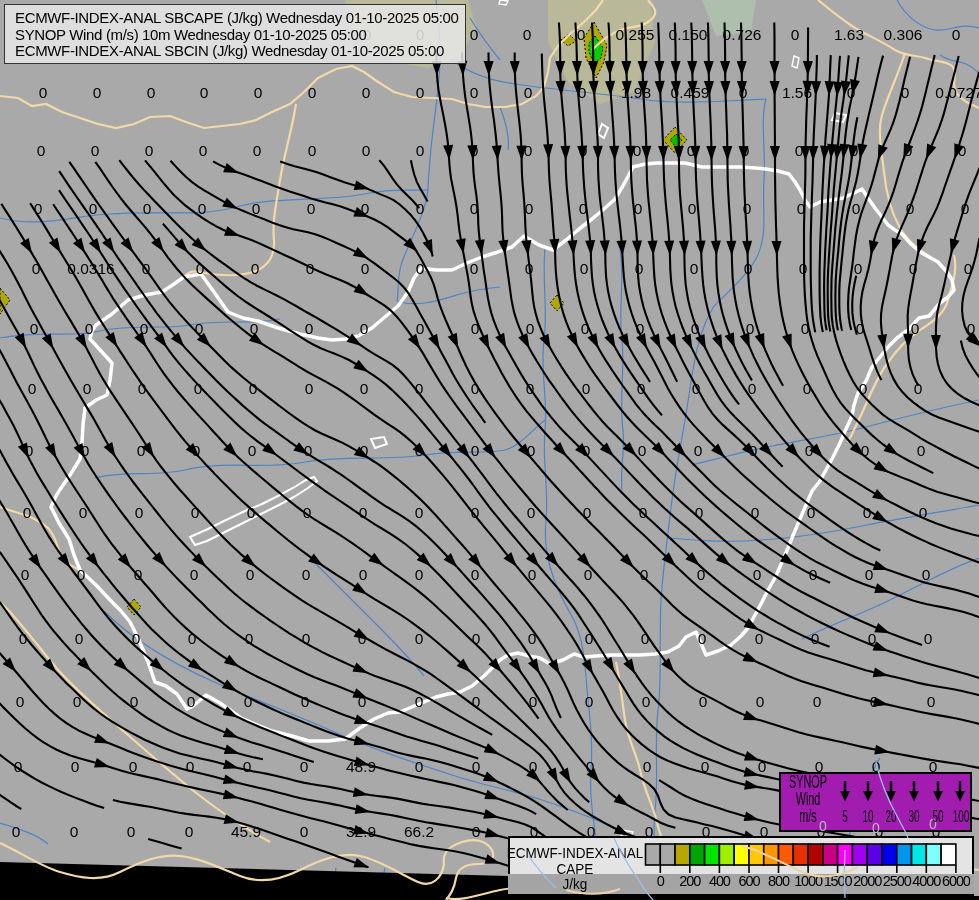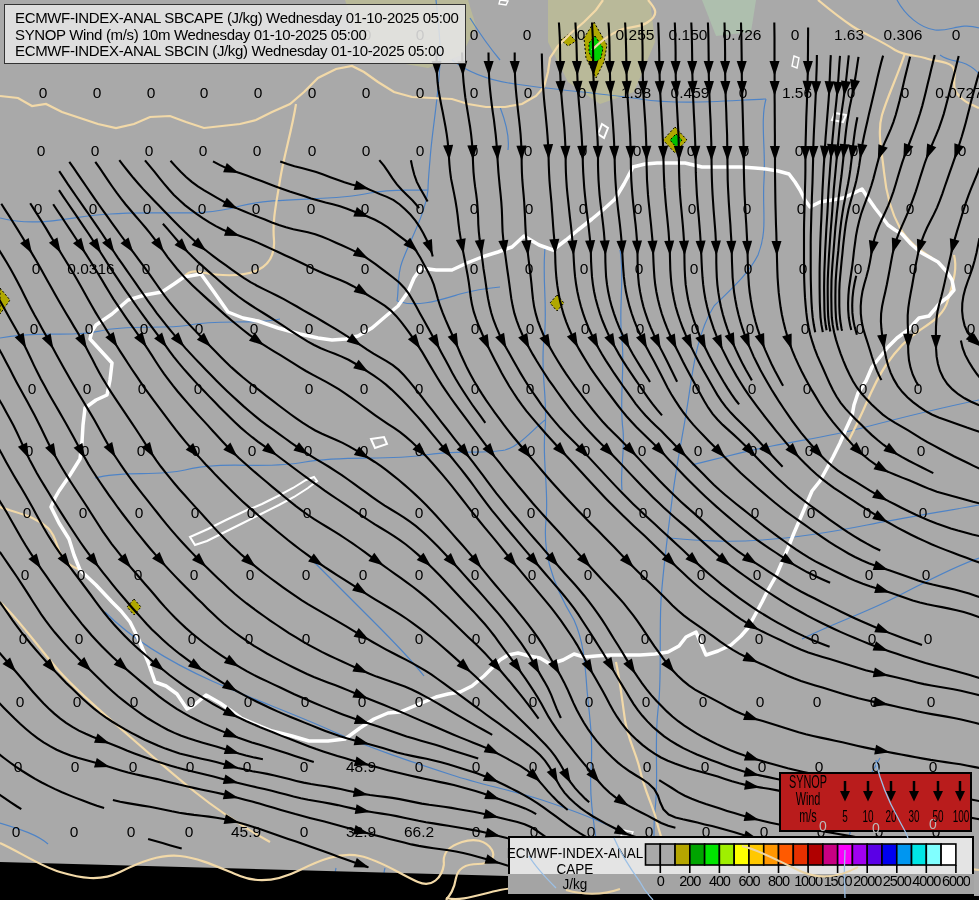--- a/index.html
+++ b/index.html
@@ -663,21 +663,21 @@
         <path d="M502.1 672.4 L488.4 664.5 L495.9 657.9 Z"></path>
         <path d="M877.8 160.0 L878.4 144.2 L887.8 147.7 Z"></path>
       </g>
 </svg>
 <div class="box" style="left:4px;top:4px;width:462px;height:60px;background:rgba(229,229,229,0.88);border:1px solid #333;font-size:15px;color:#000;line-height:16.6px;padding-left:10px;padding-top:5px;white-space:nowrap;letter-spacing:-0.35px">
 ECMWF-INDEX-ANAL SBCAPE (J/kg) Wednesday 01-10-2025 05:00<br>
 SYNOP Wind (m/s) 10m Wednesday 01-10-2025 05:00<br>
 ECMWF-INDEX-ANAL SBCIN (J/kg) Wednesday 01-10-2025 05:00
 </div>
 
-<div class="box" style="left:779px;top:772px;width:193px;height:60px;background:#b91c1c;border:2px solid #000;">
+<div class="box" style="left:779px;top:772px;width:193px;height:60px;background:#a21caf;border:2px solid #000;">
  <div style="position:absolute;left:-2px;top:-2px;width:193px;height:60px">
  <div style="position:absolute;left:-14px;top:2px;width:86px;text-align:center;font-size:17.5px;line-height:17px;transform:scaleX(0.62)">SYNOP<br>Wind<br>m/s</div>
  <div style="position:absolute;left:40px;top:46px;color:#bbb;font-size:14px">0</div>
  <div style="position:absolute;left:93px;top:48px;color:#bbb;font-size:14px">0</div>
  <div style="position:absolute;left:150px;top:44px;color:#bbb;font-size:14px">0</div>
  <svg width="189" height="56" style="position:absolute;left:0;top:0">
           <g transform="translate(66,0)">
             <line x1="0" y1="9" x2="0" y2="24" stroke="#000" stroke-width="2.5"></line>
             <path d="M0 29.5 L-5 19 L5 19 Z" fill="#000"></path>
           </g>

